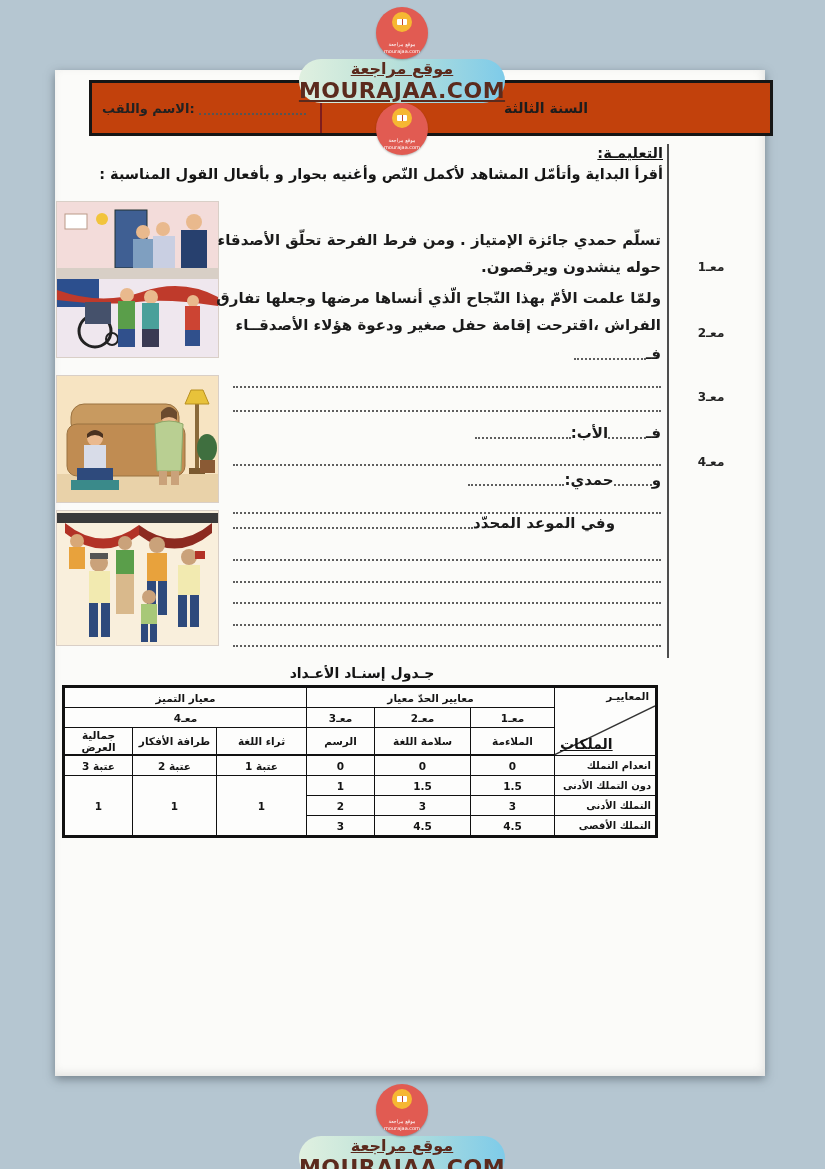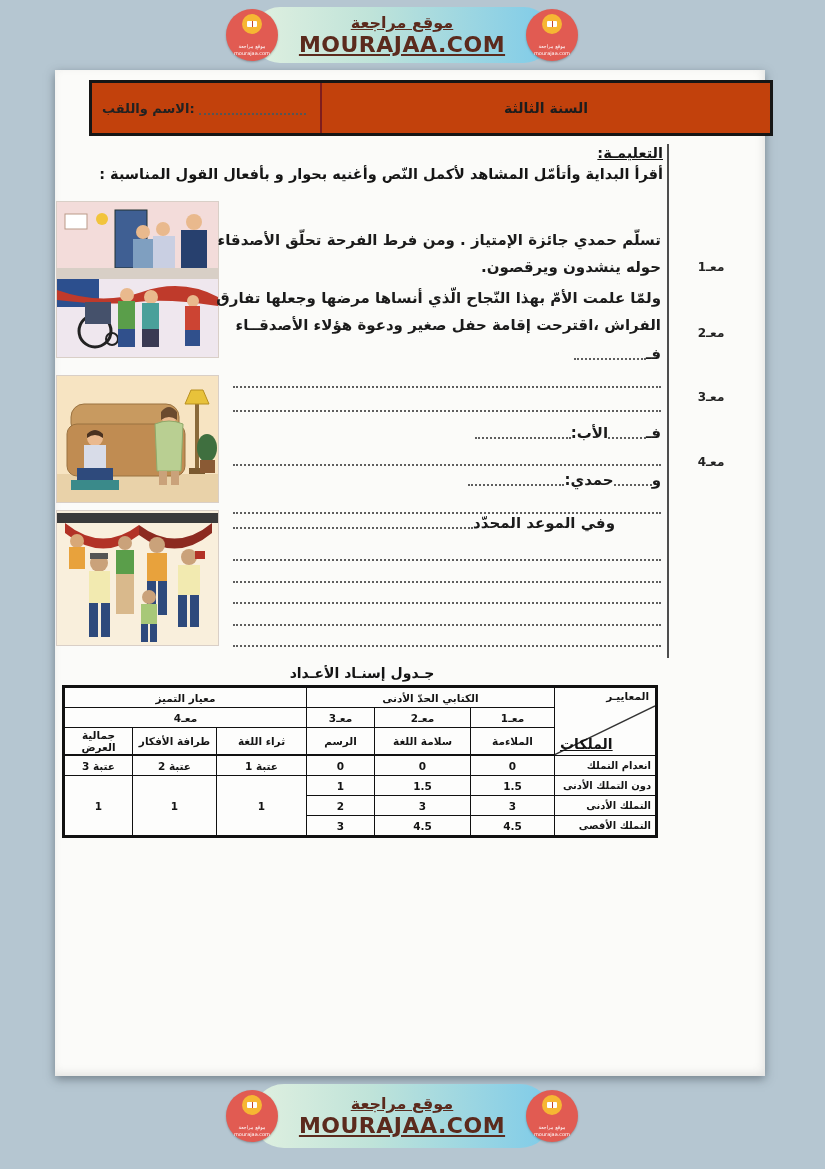--- a/index.html
+++ b/index.html
@@ -3,21 +3,21 @@
 <meta charset="utf-8">
 <style>
   html,body{margin:0;padding:0;}
   body{
     width:825px;height:1169px;position:relative;overflow:hidden;
     background:#b5c6d1;
     font-family:"DejaVu Sans",sans-serif;
     -webkit-font-smoothing:antialiased;
   }
   
-  .banner{position:absolute;left:226px;width:352px;height:56px;display:flex;align-items:center;}
+  .banner{position:absolute;left:226px;width:352px;height:56px;display:flex;align-items:center;flex-direction:column;}
   .banner.top{top:7px;}
   .banner.bottom{top:1084px;height:64px;}
   .pill{
     flex:1;height:100%;border-radius:34px;margin:0 -26px;z-index:1;
     background:linear-gradient(90deg,#e0f0e0 0%,#bfe3d9 40%,#7ecbe9 100%);
     display:flex;flex-direction:column;justify-content:center;align-items:center;
   }
   .pill .ar{font-size:16px;font-weight:bold;color:#5b2a1d;text-decoration:underline;direction:rtl;}
   .pill .en{font-size:22px;font-weight:bold;color:#5b2a1d;text-decoration:underline;letter-spacing:.5px;}
   .logo{
@@ -277,21 +277,21 @@
     </colgroup>
     <tbody>
         <tr>
       <td rowspan="3" class="diag">
         <svg viewBox="0 0 100 52" preserveAspectRatio="none">
               <line x1="0" y1="52" x2="100" y2="14" stroke="#333" stroke-width="1.2"></line>
             </svg>
         <span class="top">المعاييـر</span>
         <span class="bot">الملكات</span>
       </td>
-      <td colspan="3">الكتابي الحدّ الأدنى</td>
+      <td colspan="3">معايير الحدّ معيار</td>
       <td colspan="3">معيار التميز</td>
     </tr>
     <tr>
       <td>معـ1</td>
       <td>معـ2</td>
       <td>معـ3</td>
       <td colspan="3">معـ4</td>
     </tr>
     <tr>
       <td class="thick-b">الملاءمة</td>

